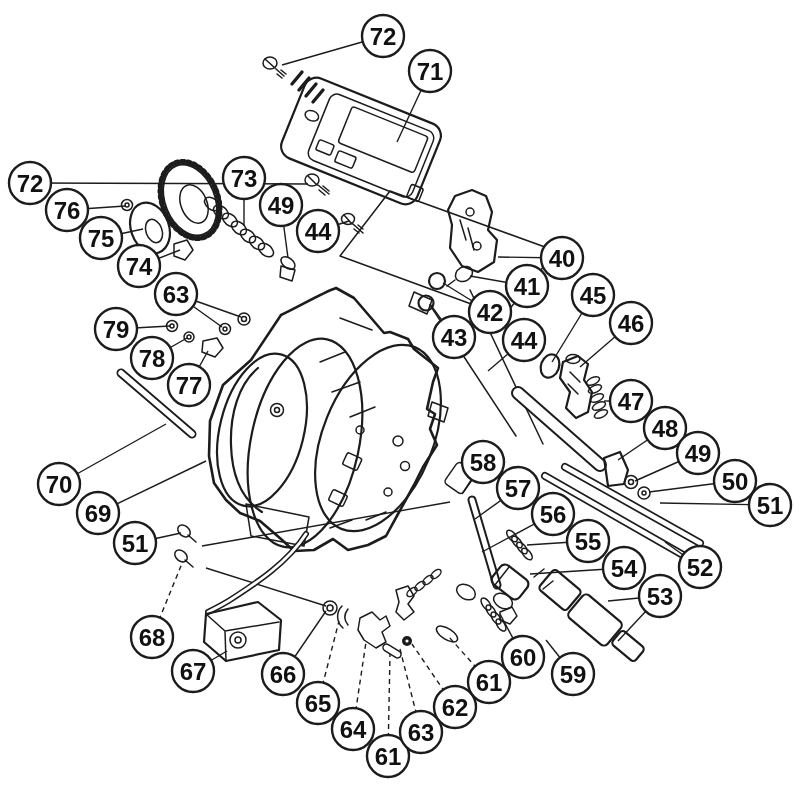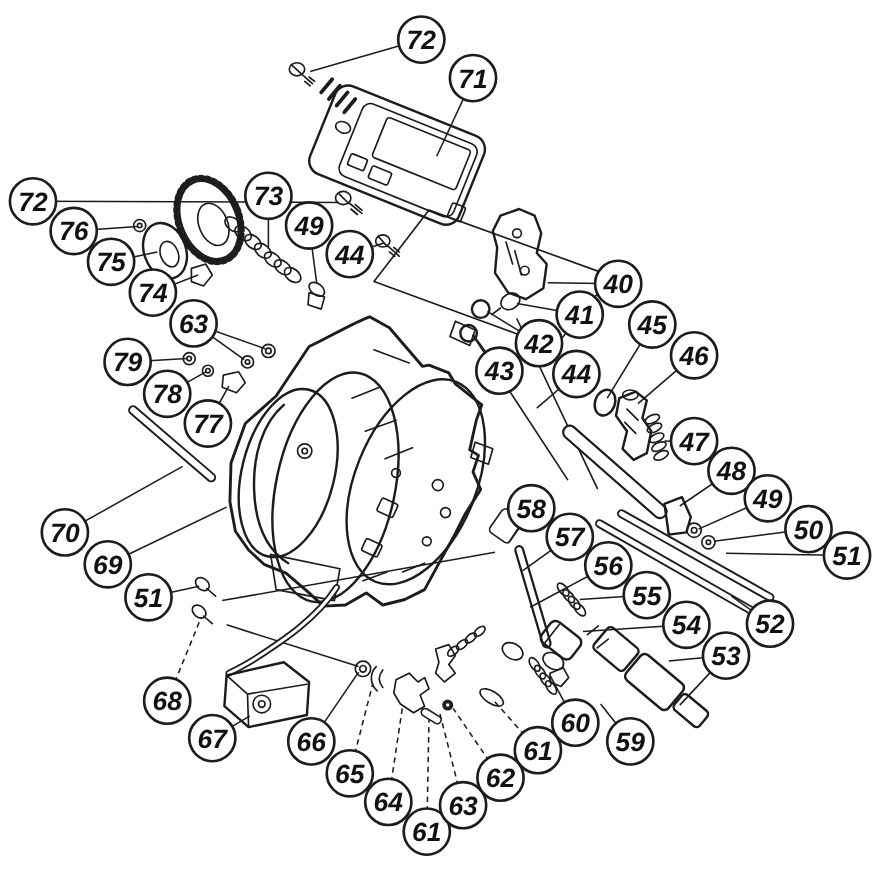--- a/index.html
+++ b/index.html
@@ -1,17 +1,17 @@
 <!DOCTYPE html>
 <html><head>
 <meta charset="utf-8">
 <style>
   html,body{margin:0;padding:0;background:#fff;}
   .stage{position:relative;width:800px;height:800px;background:#fff;overflow:hidden;
-         font-family:"Liberation Sans", sans-serif;font-style:italic;}
+         font-family:"Liberation Sans", sans-serif;}
   svg{display:block}
   .part{fill:none;stroke:#1c1c1c;stroke-width:2.2;stroke-linejoin:round;stroke-linecap:round;}
   .thin{stroke-width:1.5;}
   .callout-circle{fill:#ffffff;stroke:#1c1c1c;stroke-width:2.4;}
   .callout-num{font-family:"Liberation Sans", sans-serif;font-weight:bold;font-size:24px;
                fill:#111;text-anchor:middle;}
   .leader{stroke:#1c1c1c;stroke-width:1.4;fill:none;}
   .leader.dashed{stroke-dasharray:5 4;}
 </style>
 </head>

